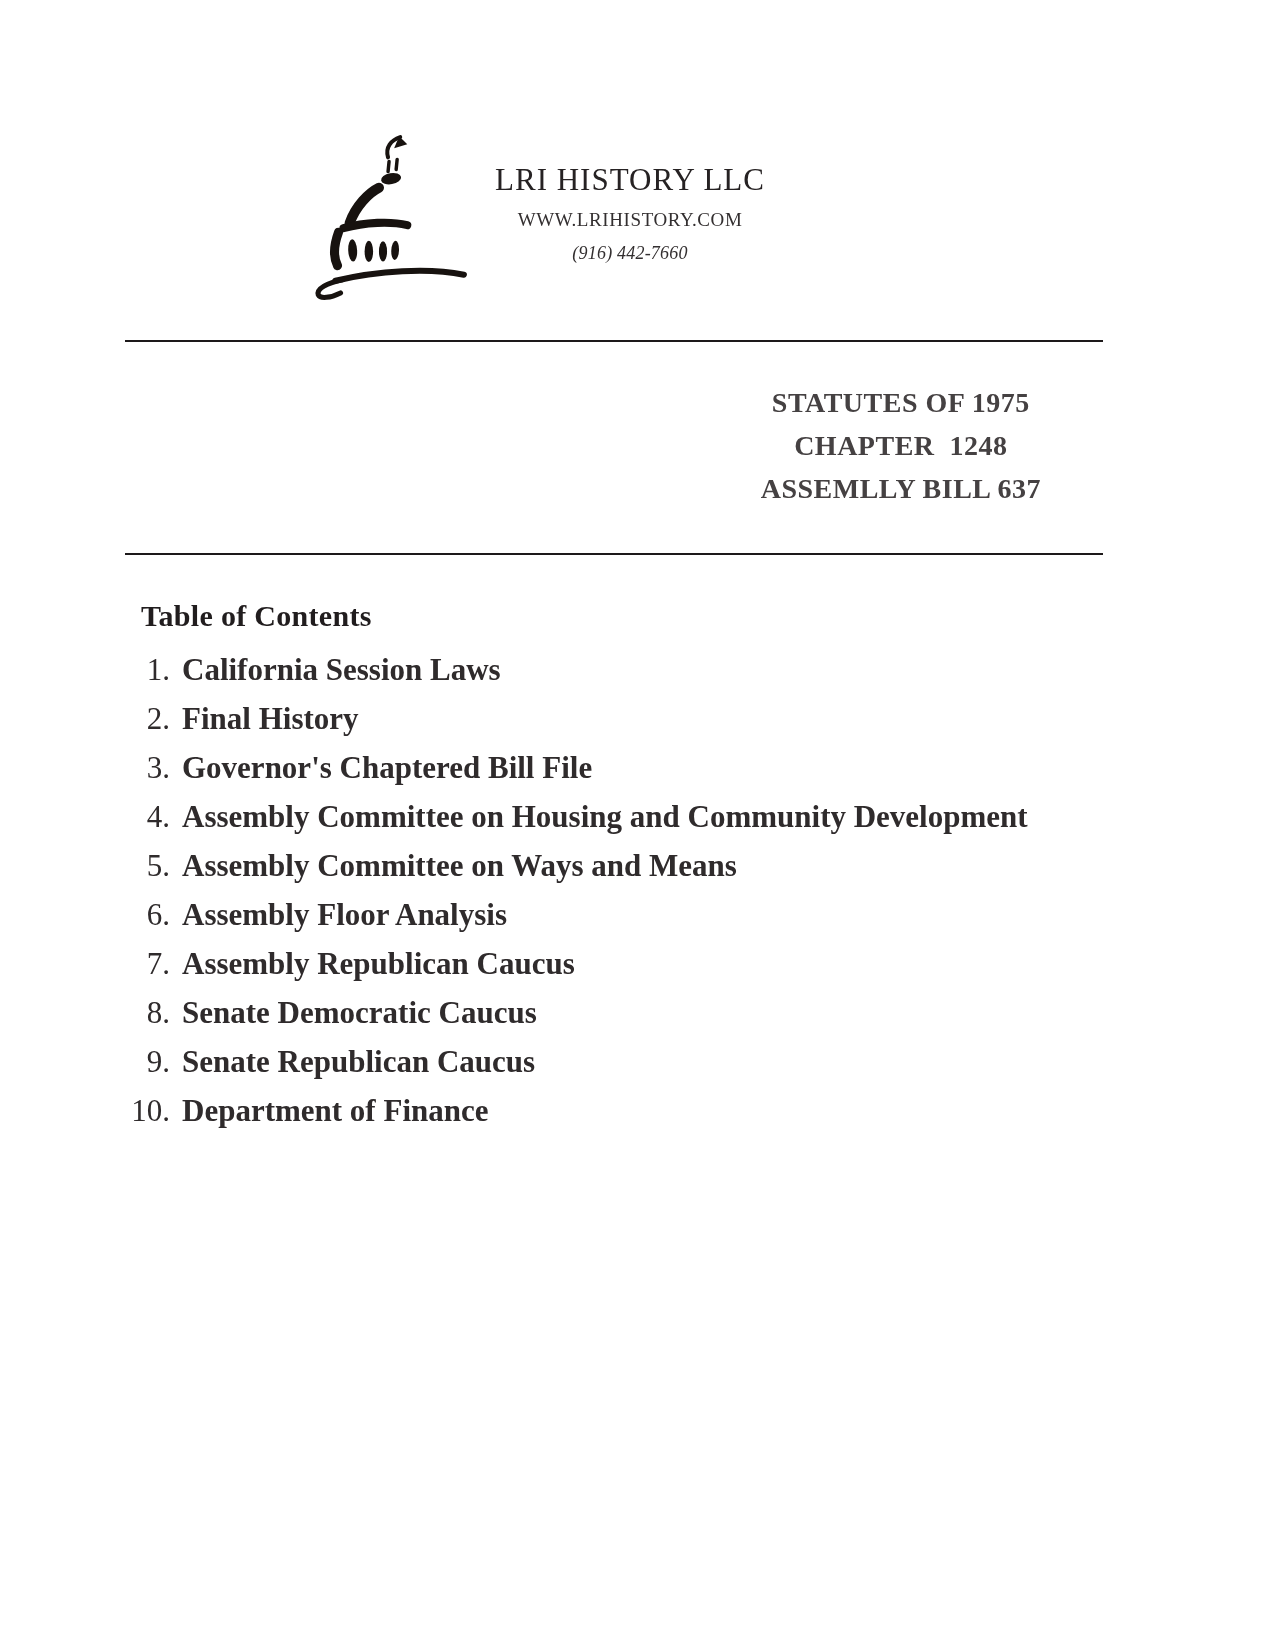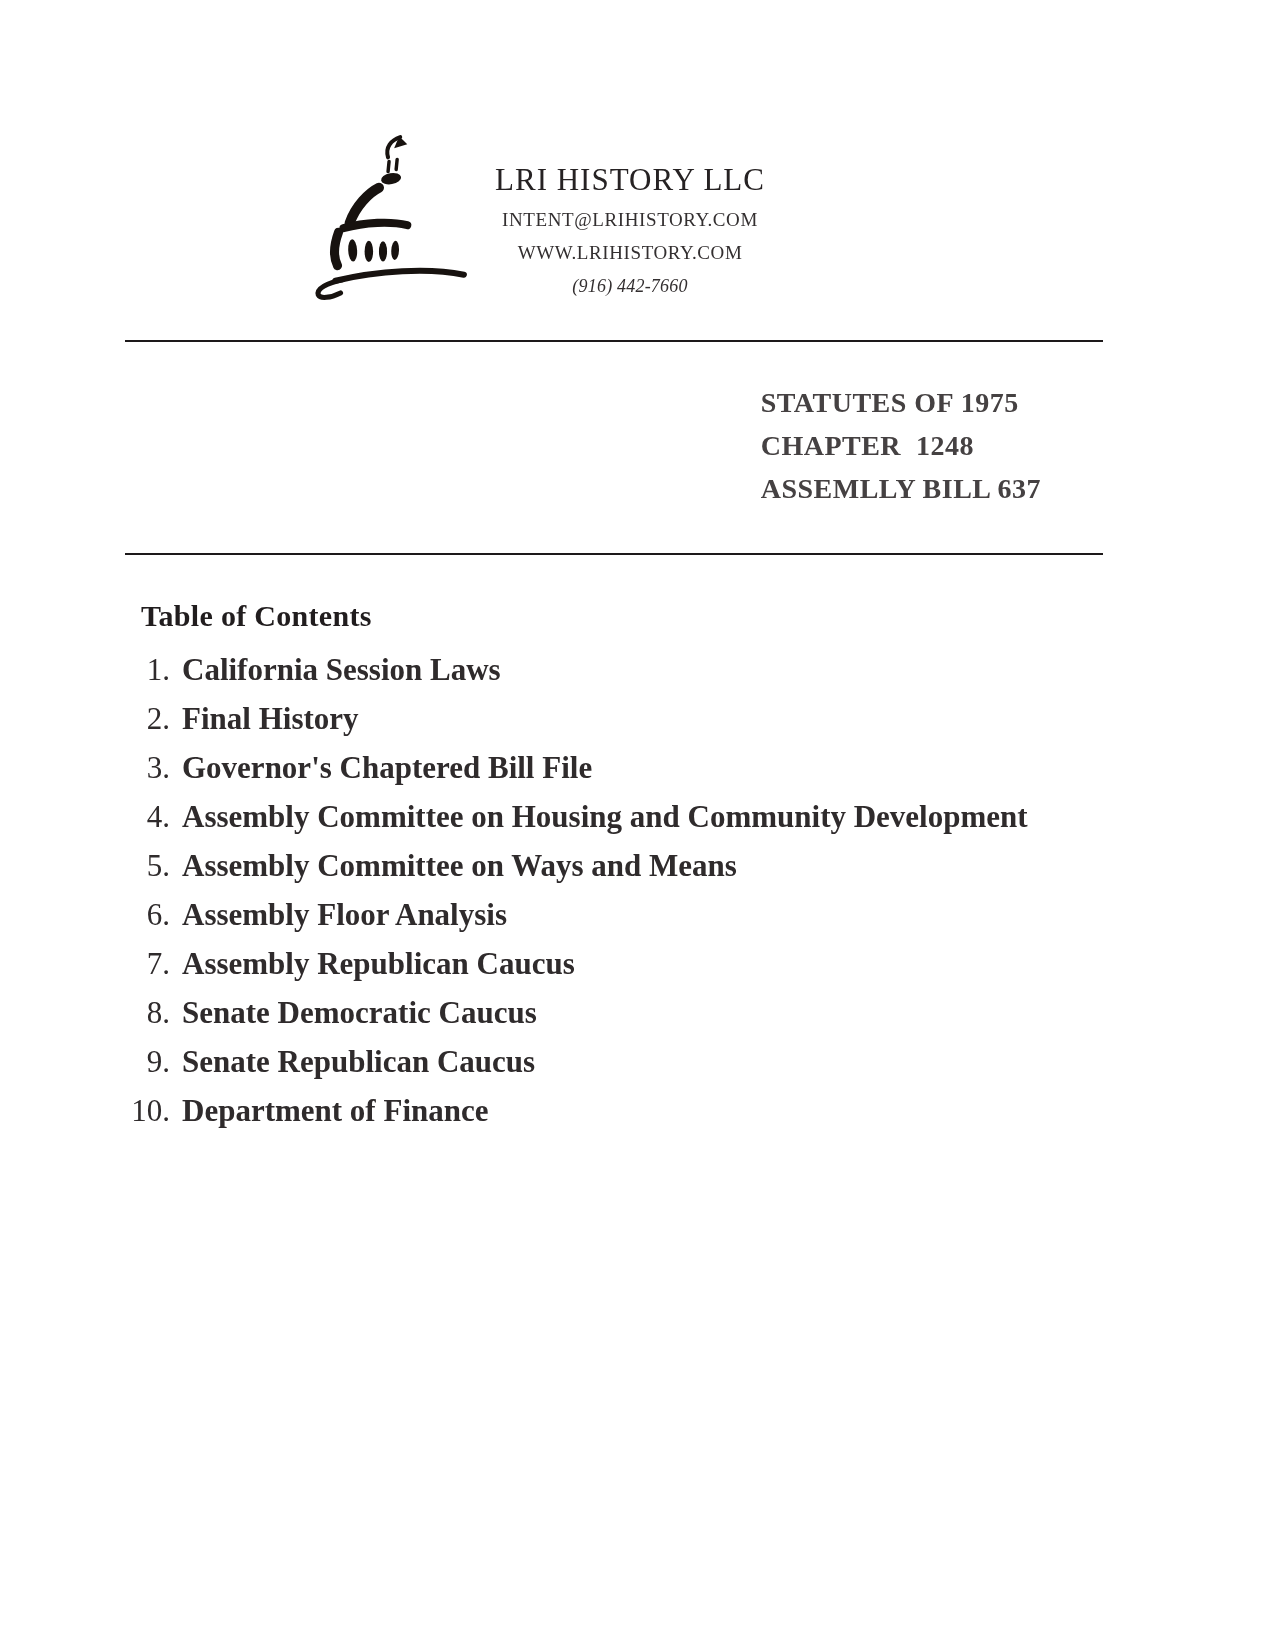--- a/index.html
+++ b/index.html
@@ -62,21 +62,21 @@
     background: #1d191a;
   }
   .rule-top { top: 340px; }
   .rule-bottom { top: 553px; }
 
   
   .reference {
     position: absolute;
     right: 235px;
     top: 381px;
-    text-align: left;
+    text-align: center;
   }
   .ref-line {
     font-size: 28px;
     line-height: 43px;
     font-weight: bold;
     letter-spacing: 0.5px;
     color: #454142;
     white-space: pre-wrap;
   }
 
@@ -144,21 +144,20 @@
         <ellipse cx="90" cy="129" rx="4.0" ry="10" fill="#17120f" stroke="none"></ellipse>
         <ellipse cx="102" cy="128" rx="3.8" ry="9.5" fill="#17120f" stroke="none" transform="rotate(3 102 128)"></ellipse>
 
         <path d="M170,152 C135,145 85,148 43,158" stroke-width="6"></path>
         <path d="M50,157 C35,160 24,166 26,172 C28,176 38,175 48,170" stroke-width="5"></path>
       </svg>
     </div>
 
     <div class="contact">
       <div class="company">LRI HISTORY LLC</div>
-      <div class="contact-line">INTENT@LRIHISTORY.COM</div>
       <div class="contact-line">WWW.LRIHISTORY.COM</div>
       <div class="contact-line phone">(916) 442-7660</div>
     </div>
   </header>
 
   <div class="rule rule-top"></div>
 
   <section class="reference">
     <div class="ref-line">STATUTES OF 1975</div>
     <div class="ref-line">CHAPTER  1248</div>

